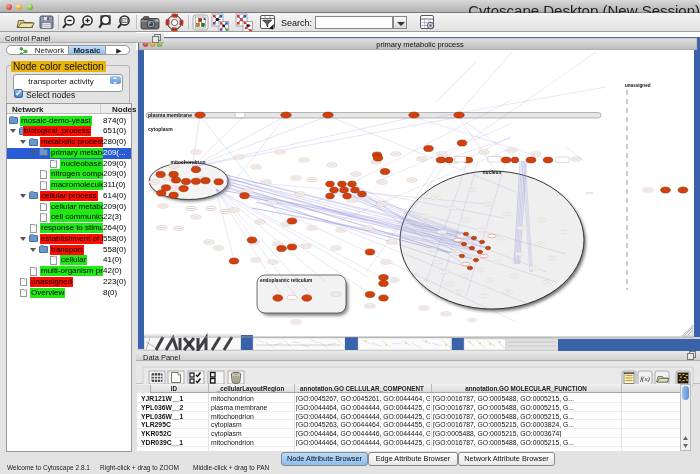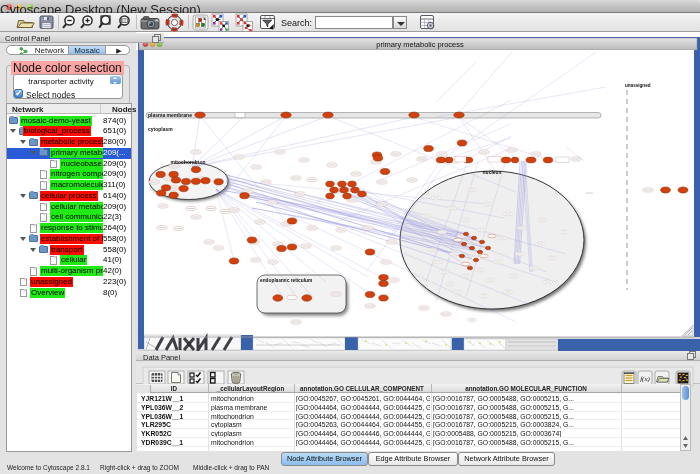--- a/index.html
+++ b/index.html
@@ -4,45 +4,45 @@
 <style>
 * { margin:0; padding:0; box-sizing:border-box; }
 html,body { width:700px; height:474px; overflow:hidden; font-family:"Liberation Sans",sans-serif; }
 #app { position:absolute; left:0; top:0; width:700px; height:474px; background:#e3e3e3; }
 .abs { position:absolute; }
 
 
 #titlebar { left:0; top:0; width:700px; height:13px;
   background:linear-gradient(#d9d9d9,#bdbdbd 70%,#b3b3b3);
   border-bottom:1px solid #7a7a7a; border-radius:4px 4px 0 0; }
-#titlebar .t { position:absolute; left:0; right:0; top:2px; text-align:left; font-size:13px; color:#222; }
+#titlebar .t { position:absolute; left:0; right:0; top:2px; text-align:right; font-size:15px; color:#222; }
 .light { position:absolute; top:4px; width:6px; height:6px; border-radius:50%; }
 
 
 #toolbar { left:0; top:13px; width:700px; height:19px;
   background:linear-gradient(#f4f4f4,#e2e2e2); border-bottom:1px solid #9c9c9c; }
 .tsep { position:absolute; top:2px; width:1px; height:14px; background:#c0c0c0; }
 #searchlab { position:absolute; left:281px; top:5px; font-size:9px; color:#111; }
 #searchbox { position:absolute; left:315px; top:3px; width:78px; height:13px; background:#fff; border:1px solid #888; }
 #searchdrop { position:absolute; left:393px; top:3px; width:14px; height:13px; background:linear-gradient(#fcfcfc,#d8d8d8); border:1px solid #888; }
 #searchdrop:after { content:""; position:absolute; left:3px; top:5px; border-left:4px solid transparent; border-right:4px solid transparent; border-top:4px solid #333; }
 
 
 #cp { left:0; top:32px; width:136px; height:423px; background:#e3e3e3; }
 #cphead { position:absolute; left:0; top:1px; width:164px; height:10px;
   background:linear-gradient(#e8e8e8,#cfcfcf); border-bottom:1px solid #aaa; }
 #cphead .t { position:absolute; left:5px; top:1px; font-size:7.5px; color:#222; }
 #cptabs { position:absolute; left:6px; top:13px; width:124px; height:10px;
   background:#fff; border:1px solid #9a9a9a; border-radius:6px; overflow:hidden; }
 .cptab { position:absolute; top:0; height:10px; font-size:8px; text-align:center; line-height:10px; color:#222; }
-#tab-mosaic { background:linear-gradient(#c4ddf5,#8db9e8); font-weight:normal; color:#123; border-left:1px solid #9a9a9a; border-right:1px solid #9a9a9a; }
+#tab-mosaic { background:linear-gradient(#c4ddf5,#8db9e8); font-weight:bold; color:#123; border-left:1px solid #9a9a9a; border-right:1px solid #9a9a9a; }
 #grpbox { position:absolute; left:6px; top:33px; width:124px; height:41px;
   border:1px solid #b5b5b5; border-radius:3px; }
-#grpbox .lab { position:absolute; left:4px; top:-5px; background:#fca5a5; padding:0 2px; font-size:12px; color:#111; }
-#combo { position:absolute; left:6px; top:8px; width:110px; height:25px; background:#fff;
+#grpbox .lab { position:absolute; left:4px; top:-5px; background:#eab308; padding:0 2px; font-size:10px; color:#111; }
+#combo { position:absolute; left:6px; top:8px; width:110px; height:18px; background:#fff;
   border:1px solid #999; border-radius:3px; }
 #combo .t { position:absolute; left:0; right:14px; top:1.5px; text-align:center; font-size:8px; color:#111; }
 #combo .btn { position:absolute; right:1px; top:1px; width:11px; height:8px; border-radius:2px;
   background:linear-gradient(#9fc6f0,#5f96d8); }
 #combo .btn:before { content:""; position:absolute; left:3px; top:0.5px; border-left:2.5px solid transparent; border-right:2.5px solid transparent; border-bottom:2.5px solid #fff; }
 #combo .btn:after { content:""; position:absolute; left:3px; bottom:0.5px; border-left:2.5px solid transparent; border-right:2.5px solid transparent; border-top:2.5px solid #fff; }
 #cbx { position:absolute; left:14px; top:57px; width:9px; height:9px; border-radius:2px;
   background:linear-gradient(#8fc0f0,#4580cc); border:1px solid #3a6aaa; }
 #cbx:after { content:"✓"; position:absolute; left:0px; top:-2px; color:#fff; font-size:9px; font-weight:bold; }
 #cbxlab { position:absolute; left:26px; top:58px; font-size:8.5px; color:#111; }

